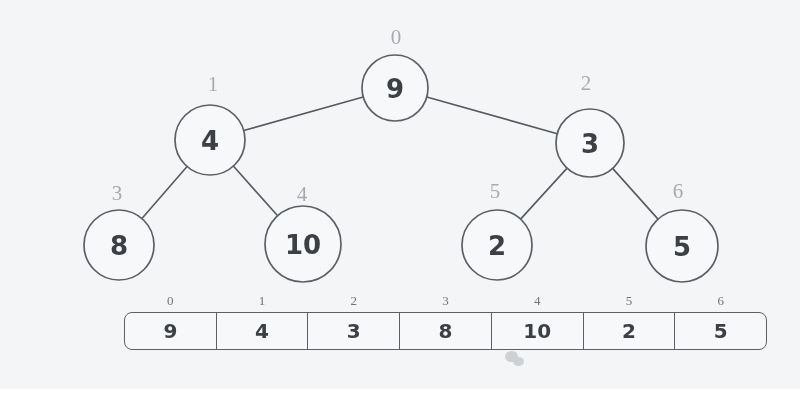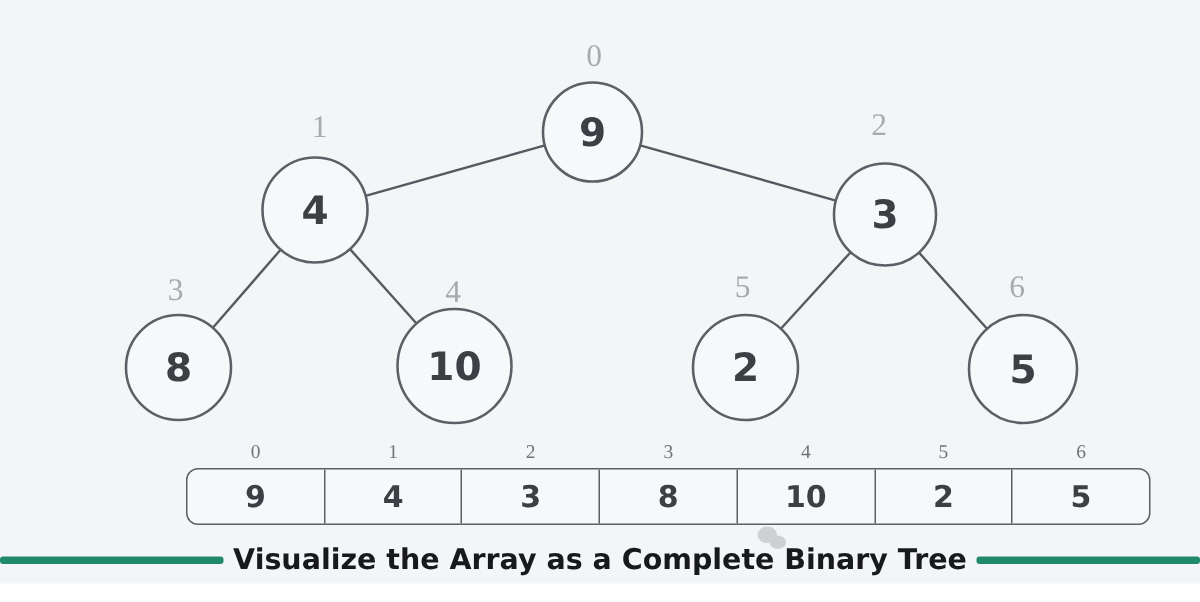--- a/index.html
+++ b/index.html
@@ -272,25 +272,20 @@
           <div class="cell-index">5</div>
           <div class="cell-value">2</div>
         </div>
         <div class="array-cell">
           <div class="cell-index">6</div>
           <div class="cell-value">5</div>
         </div>
       </div>
   </div>
 
-  <div id="caption-row">
-    <div id="rule-left" class="rule"></div>
-    <div id="caption-text">Visualize the Array as a Complete Binary Tree</div>
-    <div id="rule-right" class="rule"></div>
-  </div>
 
   <div id="watermark">
     <div id="wechat-icon">
       <div class="b1"></div>
         <div class="b2"></div>
     </div>
   </div>
 
   <div id="bottom-strip"></div>
 </div>

